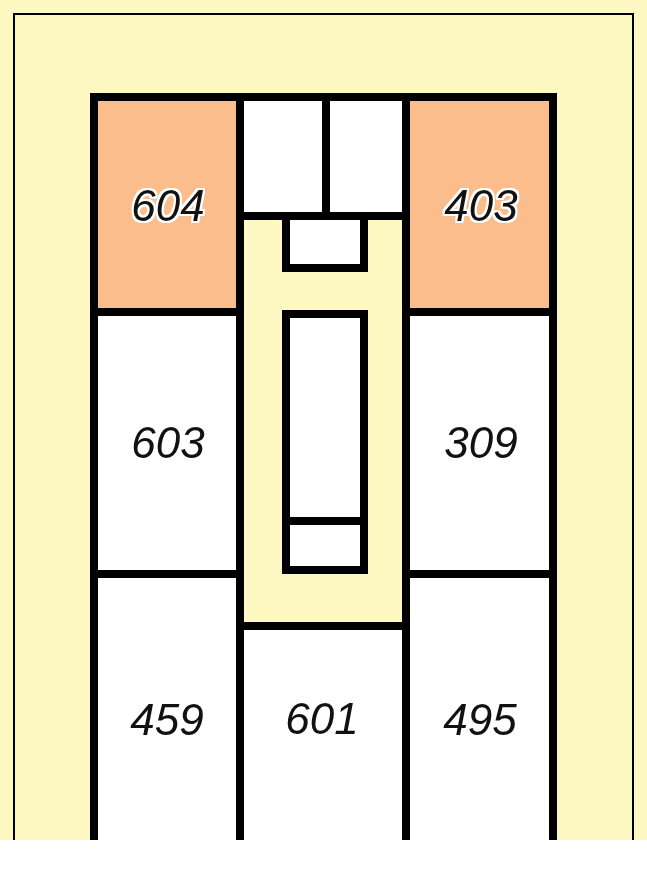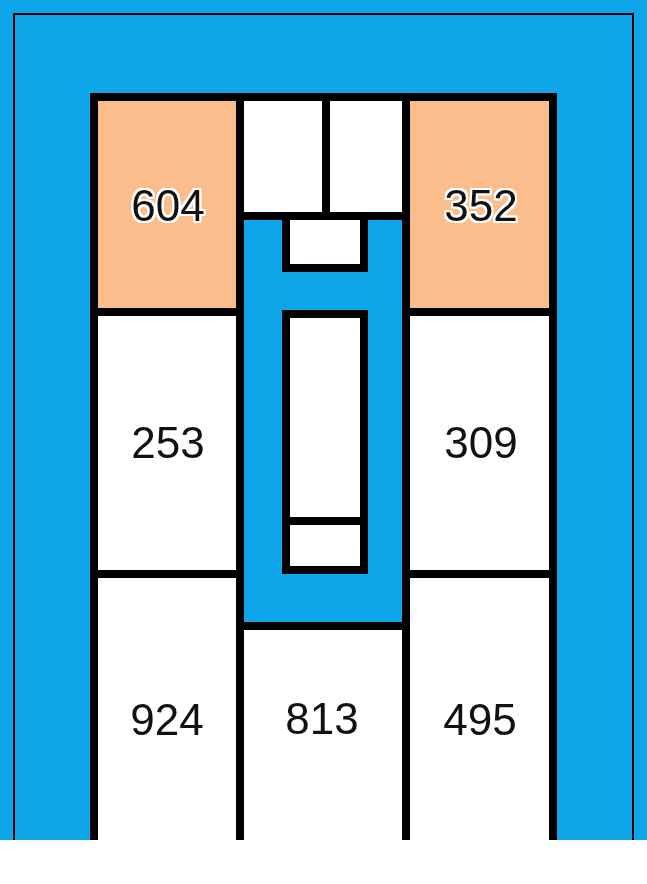--- a/index.html
+++ b/index.html
@@ -5,22 +5,23 @@
   html, body {
     margin: 0;
     padding: 0;
     background: #ffffff;
     font-family: "Liberation Sans", "DejaVu Sans", sans-serif;
   }
   .canvas {
     position: relative;
     width: 647px;
     height: 840px;
-    background: #0ea5e9;
+    background: #fef9c3;
     overflow: hidden;
+    font-style: italic;
   }
   .frame {
     position: absolute;
     left: 13px;
     top: 13px;
     width: 621px;
     height: 857px;
     border: 2px solid #000000;
     box-sizing: border-box;
   }
@@ -102,20 +103,20 @@
 
   <div class="wall" style="left:282px; top:310px; width:86px; height:8px;"></div>
   <div class="wall" style="left:282px; top:310px; width:8px; height:264px;"></div>
   <div class="wall" style="left:360px; top:310px; width:8px; height:264px;"></div>
   <div class="wall" style="left:282px; top:517px; width:86px; height:8px;"></div>
   <div class="wall" style="left:282px; top:566px; width:86px; height:8px;"></div>
 
   <div class="wall" style="left:236px; top:622px; width:174px; height:8px;"></div>
 
   <div class="room-label" style="left:168px; top:206px;">604</div>
-  <div class="room-label" style="left:481px; top:206px;">352</div>
-  <div class="room-label" style="left:168px; top:443px;">253</div>
+  <div class="room-label" style="left:481px; top:206px;">403</div>
+  <div class="room-label" style="left:168px; top:443px;">603</div>
   <div class="room-label" style="left:481px; top:443px;">309</div>
-  <div class="room-label" style="left:167px; top:720px;">924</div>
-  <div class="room-label" style="left:322px; top:719px;">813</div>
+  <div class="room-label" style="left:167px; top:720px;">459</div>
+  <div class="room-label" style="left:322px; top:719px;">601</div>
   <div class="room-label" style="left:480px; top:720px;">495</div>
 
 </div>
 
 </body></html>

